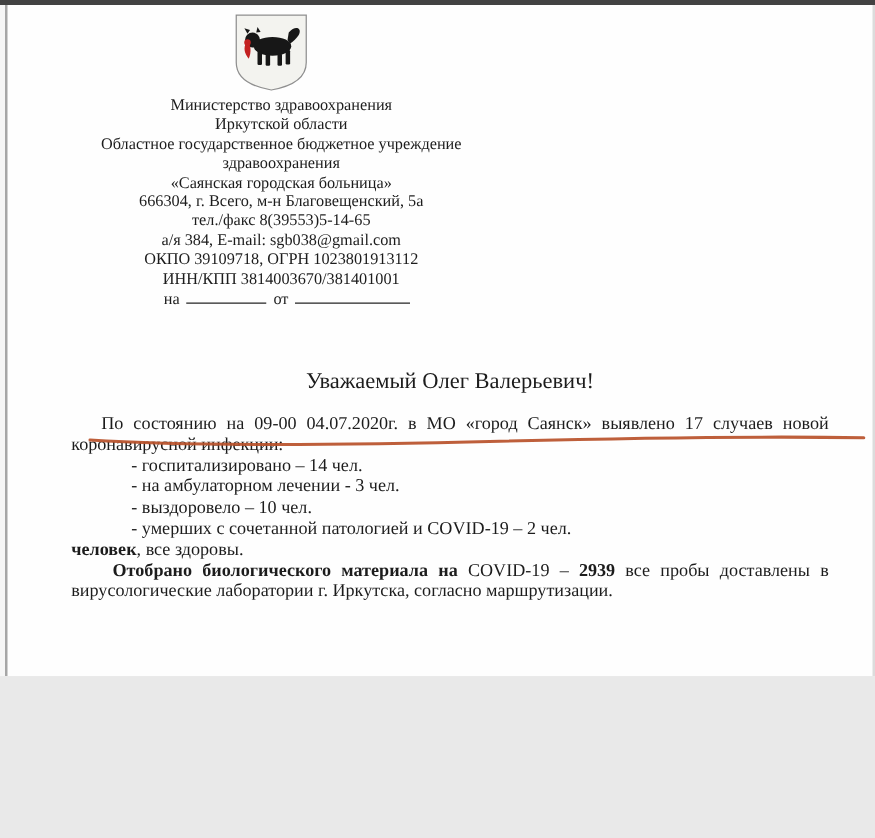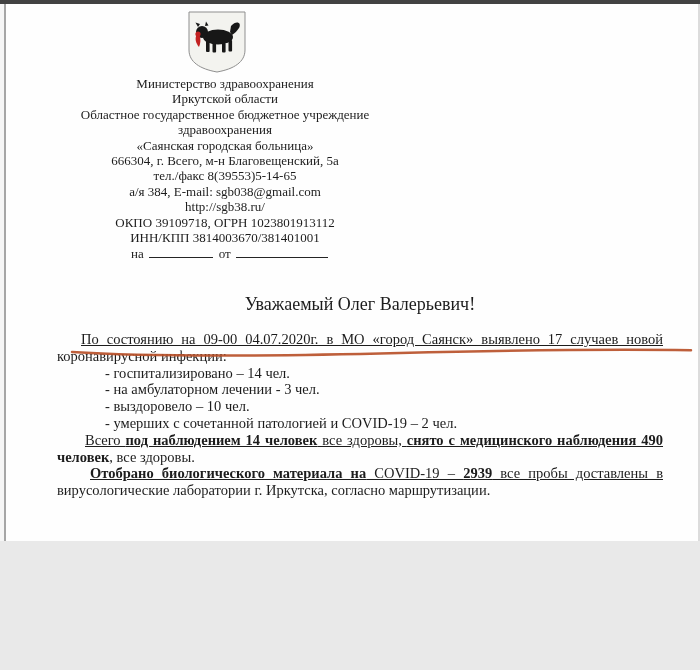--- a/index.html
+++ b/index.html
@@ -38,21 +38,21 @@
 
   .salutation{
     position:absolute;top:294px;left:57px;width:606px;
     text-align:center;font-size:18px;
   }
   .body-paragraphs{
     position:absolute;top:331px;left:57px;width:606px;
     font-size:14.5px;line-height:16.8px;
   }
   .bline{text-align:left;}
-  .bline.just{text-align:justify;text-align-last:justify;text-decoration:underline;}
+  .bline.just{text-align:justify;text-align-last:justify;}
 
   .signature{
     position:absolute;top:567px;left:57px;right:104px;
     display:flex;justify-content:space-between;font-size:20px;margin-left:48px;
   }
 
   .marker-overlay{position:absolute;top:0;left:0;pointer-events:none;}
 </style>
 </head>
 <body>
@@ -85,40 +85,38 @@
   <div class="header-left">
     <div>
         <div class="hline">Министерство здравоохранения</div>
         <div class="hline">Иркутской области</div>
         <div class="hline">Областное государственное бюджетное учреждение</div>
         <div class="hline">здравоохранения</div>
         <div class="hline">«Саянская городская больница»</div>
         <div class="hline">666304, г. Всего, м-н Благовещенский, 5а</div>
         <div class="hline">тел./факс 8(39553)5-14-65</div>
         <div class="hline">а/я 384, E-mail: sgb038@gmail.com</div>
-        <div class="hline">http://sgb38.ru/</div>
         <div class="hline">ОКПО 39109718, ОГРН 1023801913112</div>
         <div class="hline">ИНН/КПП 3814003670/381401001</div>
       </div>
     <div class="ref-lines">
       <div class="ref-row2"><span>на</span><span class="blank b64"></span><span class="gap8"></span><span>от</span><span class="blank b92"></span></div>
     </div>
   </div>
 
 
   <div class="salutation">Уважаемый Олег Валерьевич!</div>
 
   <div class="body-paragraphs">
       <div class="bline just" style="text-indent: 24px;"><span>По состоянию на 09-00  04.07.2020г. в МО «город Саянск» выявлено 17 случаев новой</span></div>
       <div class="bline"><span>коронавирусной инфекции:</span></div>
       <div class="bline" style="text-indent: 48px;"><span>- госпитализировано – 14 чел.</span></div>
       <div class="bline" style="text-indent: 48px;"><span>- на амбулаторном лечении - 3 чел.</span></div>
       <div class="bline" style="text-indent: 48px;"><span>- выздоровело – 10 чел.</span></div>
       <div class="bline" style="text-indent: 48px;"><span>- умерших с сочетанной патологией и COVID-19 – 2 чел.</span></div>
-      <div class="bline just" style="text-indent: 28px;"><span>Всего </span><span style="font-weight: 700;">под наблюдением 14 человек</span><span> все здоровы, </span><span style="font-weight: 700;">снято с медицинского наблюдения 490</span></div>
       <div class="bline"><span style="font-weight: 700;">человек</span><span>, все здоровы.</span></div>
       <div class="bline just" style="text-indent: 33px;"><span style="font-weight: 700;">Отобрано биологического материала на</span><span> COVID-19 – </span><span style="font-weight: 700;">2939</span><span> все пробы доставлены в</span></div>
       <div class="bline"><span>вирусологические лаборатории г. Иркутска, согласно маршрутизации.</span></div>
     </div>
 
   <svg class="marker-overlay" width="700" height="670" viewBox="0 0 700 670">
     <path d="M72 352 C 150 357, 260 356.5, 400 353 C 500 350.5, 610 349, 691 350.2" fill="none" stroke="#b8512a" stroke-width="2.5" stroke-linecap="round" opacity="0.92"></path>
   </svg>
 
   <div class="signature">

